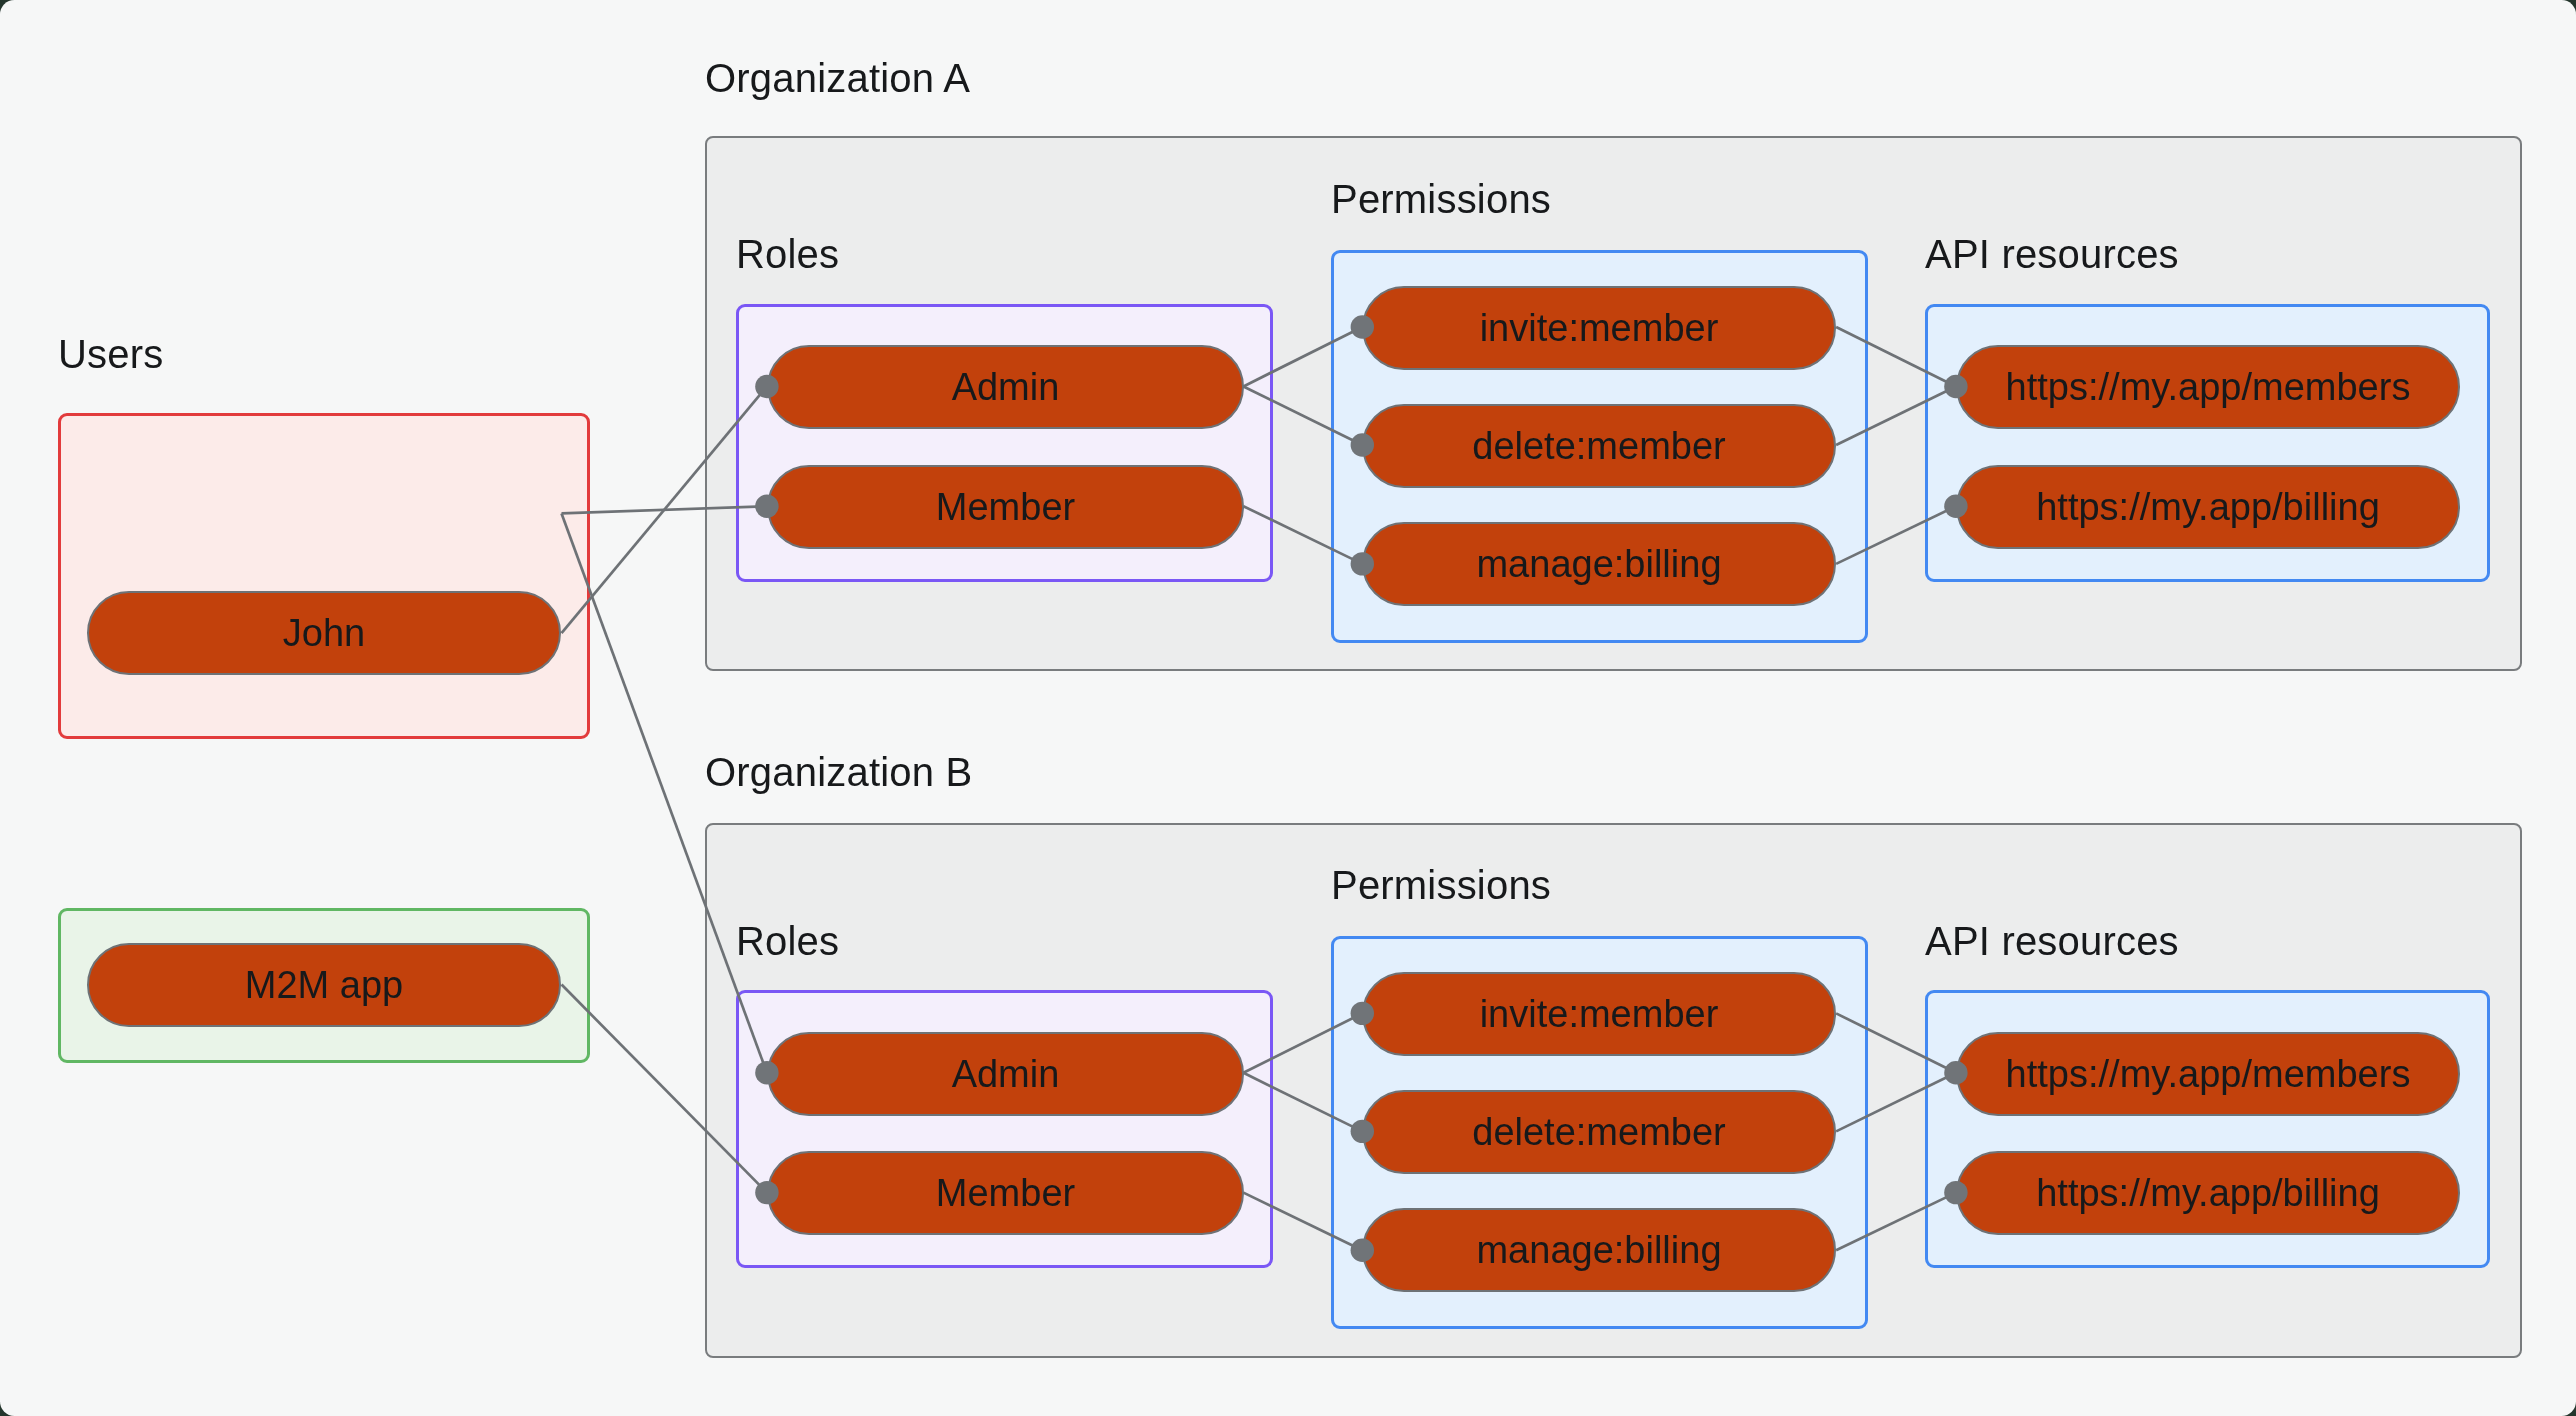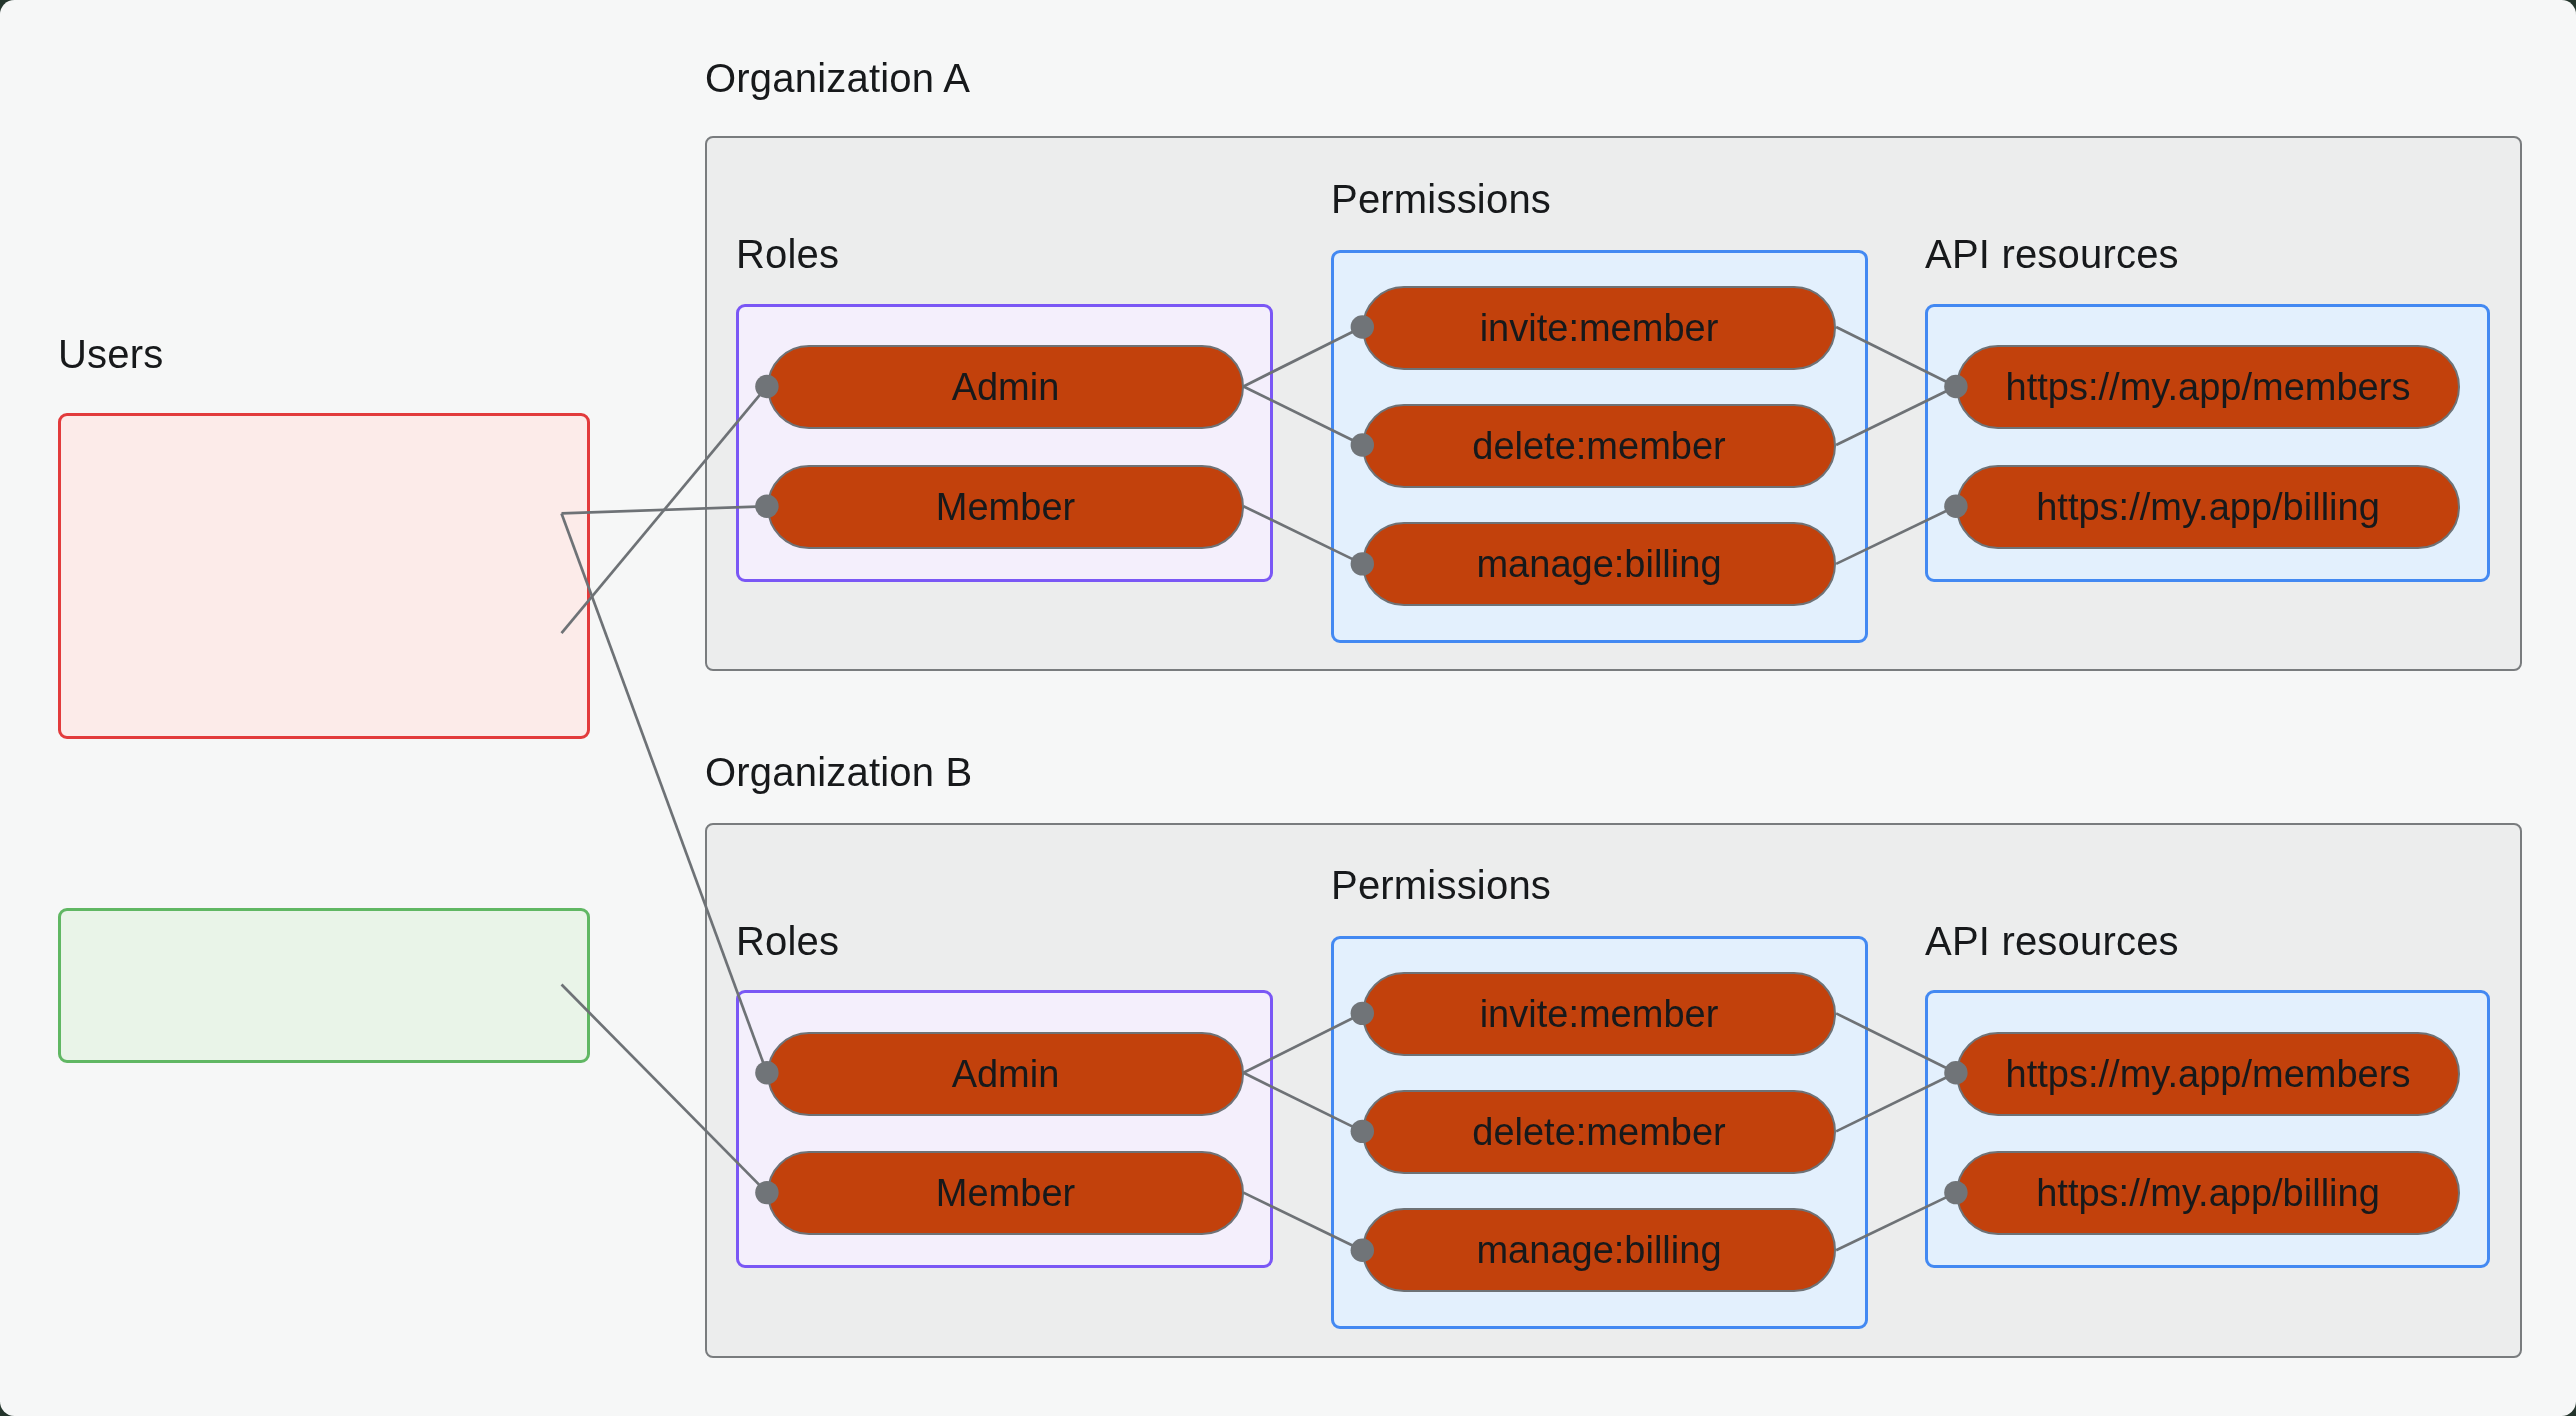--- a/index.html
+++ b/index.html
@@ -23,22 +23,24 @@
   .wires circle{fill:#707478;}
 </style>
 </head>
 <body>
 
 <div class="frame">
 <div class="canvas">
 
   <div class="label" style="left:58px;top:332px">Users</div>
   <div class="box users-box" style="left:58px;top:413px;width:532px;height:326px"></div>
+  <div class="pill" style="left:87px;top:591px;width:474px;height:84px">John</div>
 
   <div class="box m2m-box" style="left:58px;top:908px;width:532px;height:155px"></div>
+  <div class="pill" style="left:87px;top:943px;width:474px;height:84px">M2M app</div>
 
   <div class="label" style="left:705px;top:56px">Organization A</div>
   <div class="box org-box" style="left:705px;top:136px;width:1817px;height:535px"></div>
 
   <div class="label" style="left:736px;top:232px">Roles</div>
   <div class="box roles-box" style="left:736px;top:304px;width:537px;height:278px"></div>
   <div class="pill" style="left:767px;top:345px;width:477px;height:84px">Admin</div>
   <div class="pill" style="left:767px;top:465px;width:477px;height:84px">Member</div>
 
   <div class="label" style="left:1331px;top:177px">Permissions</div>

